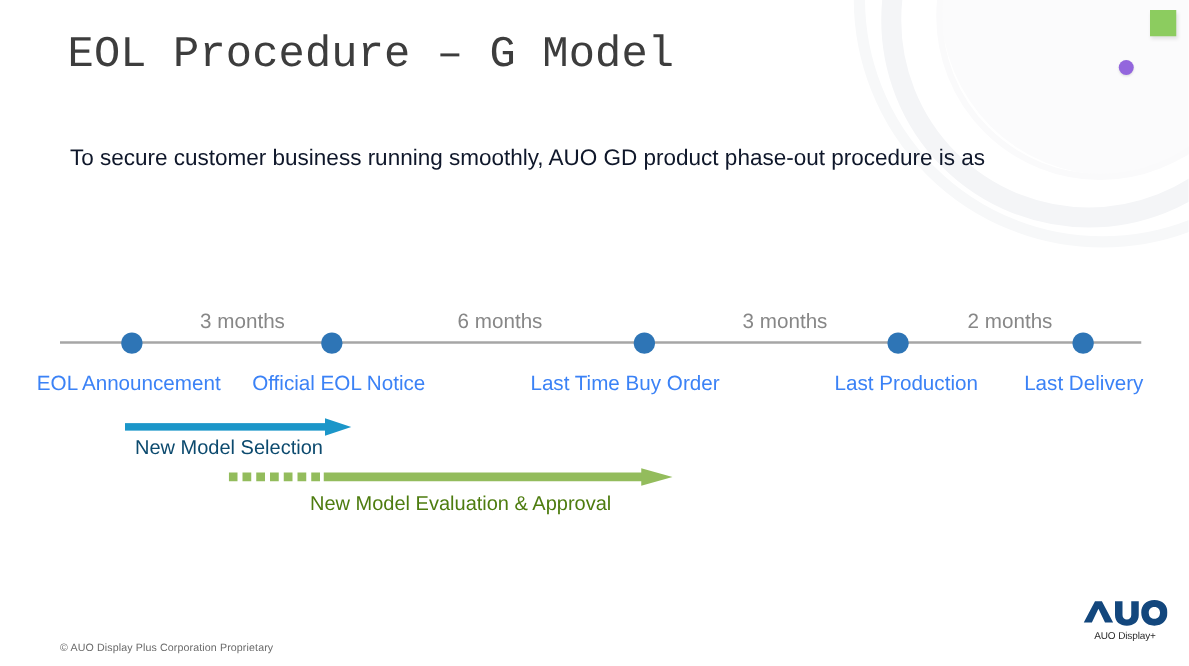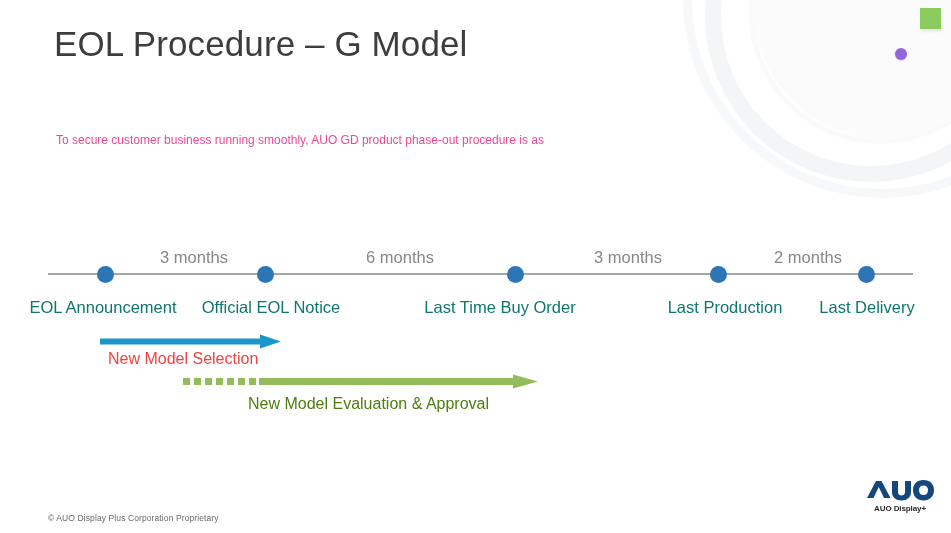--- a/index.html
+++ b/index.html
@@ -75,31 +75,32 @@
   
   .title {
     position: absolute;
     left: 54px;
     top: 24px;
     font-size: 35px;
     font-weight: 400;
     color: #3d3d3d;
     letter-spacing: 0.1px;
     white-space: nowrap;
+    font-family: Liberation Mono, monospace;
   }
 
   
   .body-text {
     position: absolute;
     left: 56px;
-    top: 126px;
+    top: 112px;
     width: 800px;
-    font-size: 12px;
+    font-size: 18px;
     line-height: 28px;
-    color: #ec4899;
+    color: #0f172a;
   }
   .body-text .l2 { display: block; padding-left: 8px; }
 
   
   .timeline {
     position: absolute;
     left: 0; top: 0;
     width: 951px; height: 533px;
   }
   .tl-line {
@@ -125,21 +126,21 @@
     font-size: 16.5px;
     color: #878787;
     transform: translateX(-50%);
     white-space: nowrap;
     margin-left: 11px;
   }
   .tl-label {
     position: absolute;
     top: 298px;
     font-size: 16.5px;
-    color: #0f766e;
+    color: #3b82f6;
     transform: translateX(-50%);
     white-space: nowrap;
   }
 
   .blue-arrow-wrap {
     position: absolute;
     left: 100px;
     top: 334px;
   }
   .green-arrow-wrap {
@@ -149,21 +150,21 @@
   }
 
   .arrow-label {
     position: absolute;
     font-size: 16px;
     white-space: nowrap;
   }
   .blue-label {
     left: 108px;
     top: 350px;
-    color: #ef4444;
+    color: #0c4a6e;
   }
   .green-label {
     left: 248px;
     top: 395px;
     color: #4d7c0f;
   }
 
   
   .footer-note {
     position: absolute;
@@ -179,21 +180,21 @@
     top: 478px;
     text-align: center;
     width: 68px;
   }
   .logo-mark { display: block; }
   .logo-tag {
     display: block;
     margin-top: 2px;
     font-size: 8px;
     color: #2b2b2b;
-    font-weight: bold;
+    font-weight: normal;
     letter-spacing: -0.1px;
   }
 </style>
 </head>
 <body>
 
 <div id="slide">
 
   <div class="bg-layer">
     <div class="arc-fill"></div>

